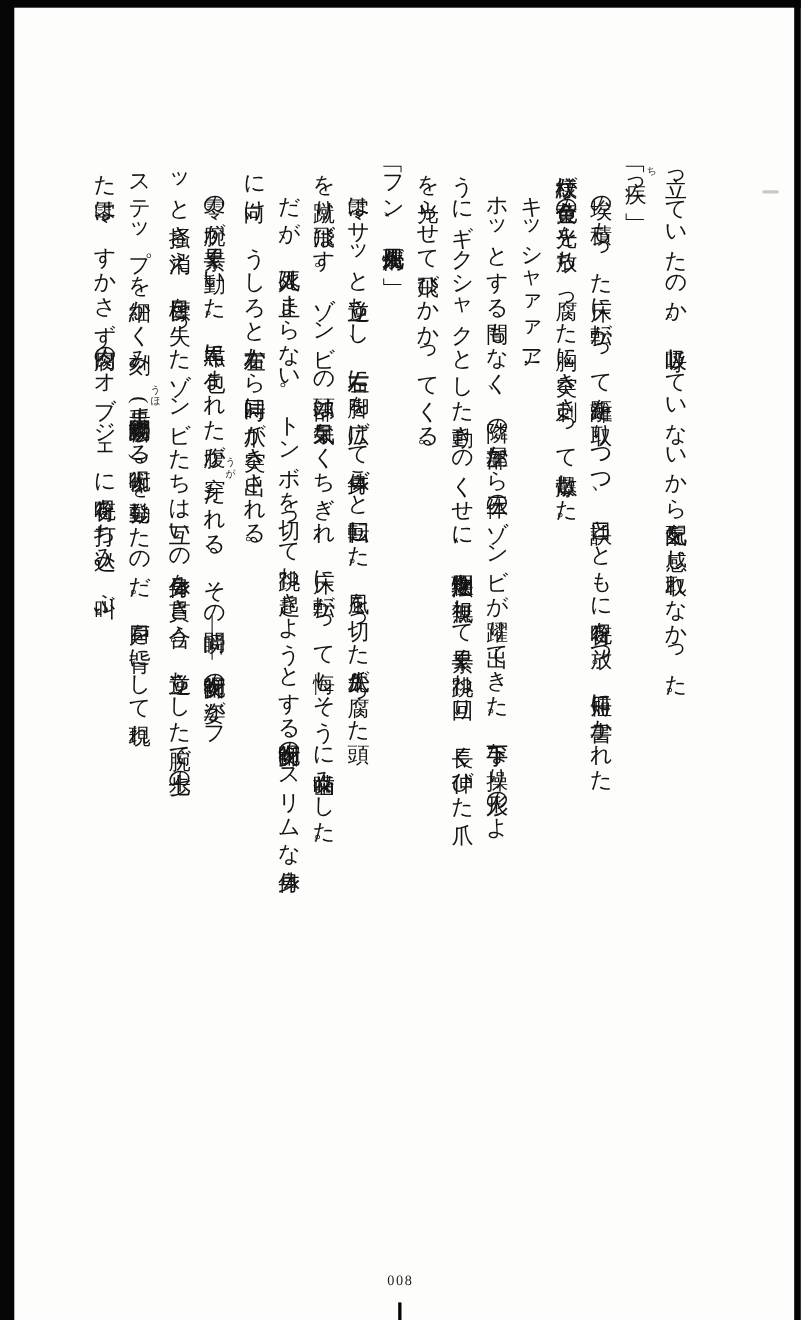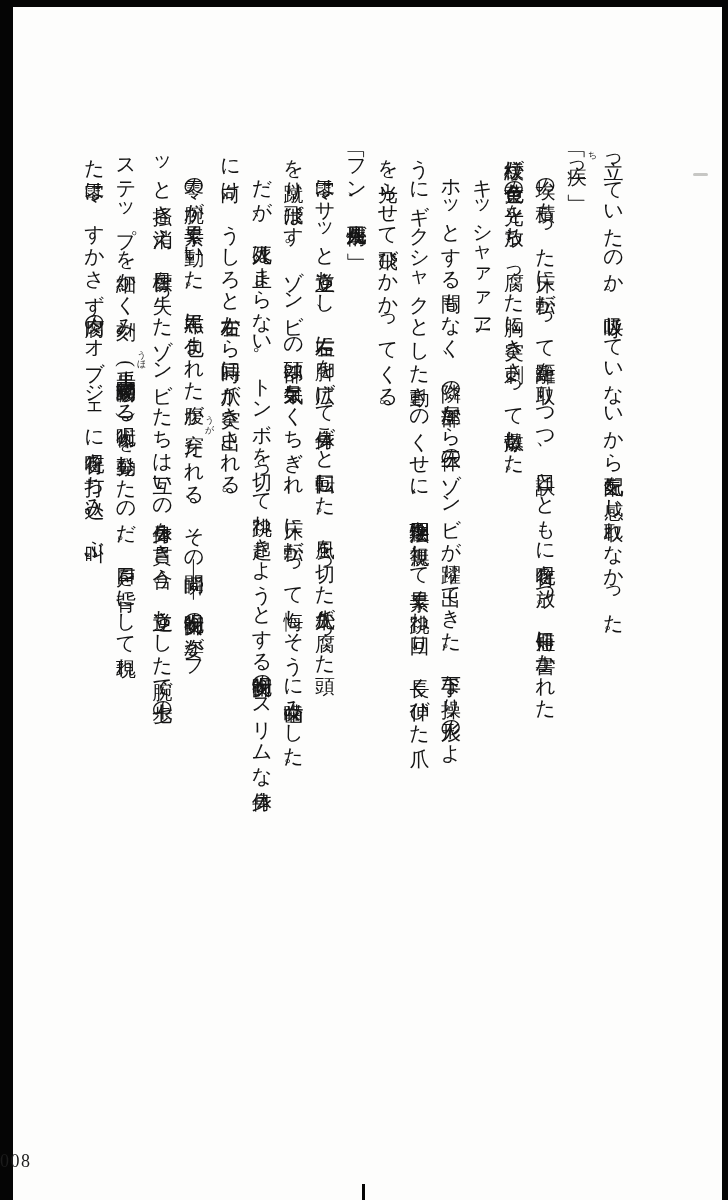--- a/index.html
+++ b/index.html
@@ -20,21 +20,21 @@
     text-orientation:mixed;
   }
   .text-line { white-space:nowrap; }
   .text-line.indent { padding-top:20px; }
 
   ruby { ruby-align:center; }
   ruby rt { font-size:9px; color:#2a2a2a; letter-spacing:0; }
 
   #page-number {
     position:absolute; bottom:28px; left:0; width:728px;
-    text-align:left; font-size:18px; color:#1c1c1c; letter-spacing:1.5px;
+    text-align:center; font-size:13px; color:#1c1c1c; letter-spacing:1.5px;
   }
   #fold-mark {
     position:absolute; bottom:0; left:362px; width:3px; height:16px;
     background:#050505;
   }
   #scan-artifact {
     position:absolute; top:173px; left:693px; width:15px; height:3px;
     background:#c7c7c4; border-radius:2px;
   }
 </style>

